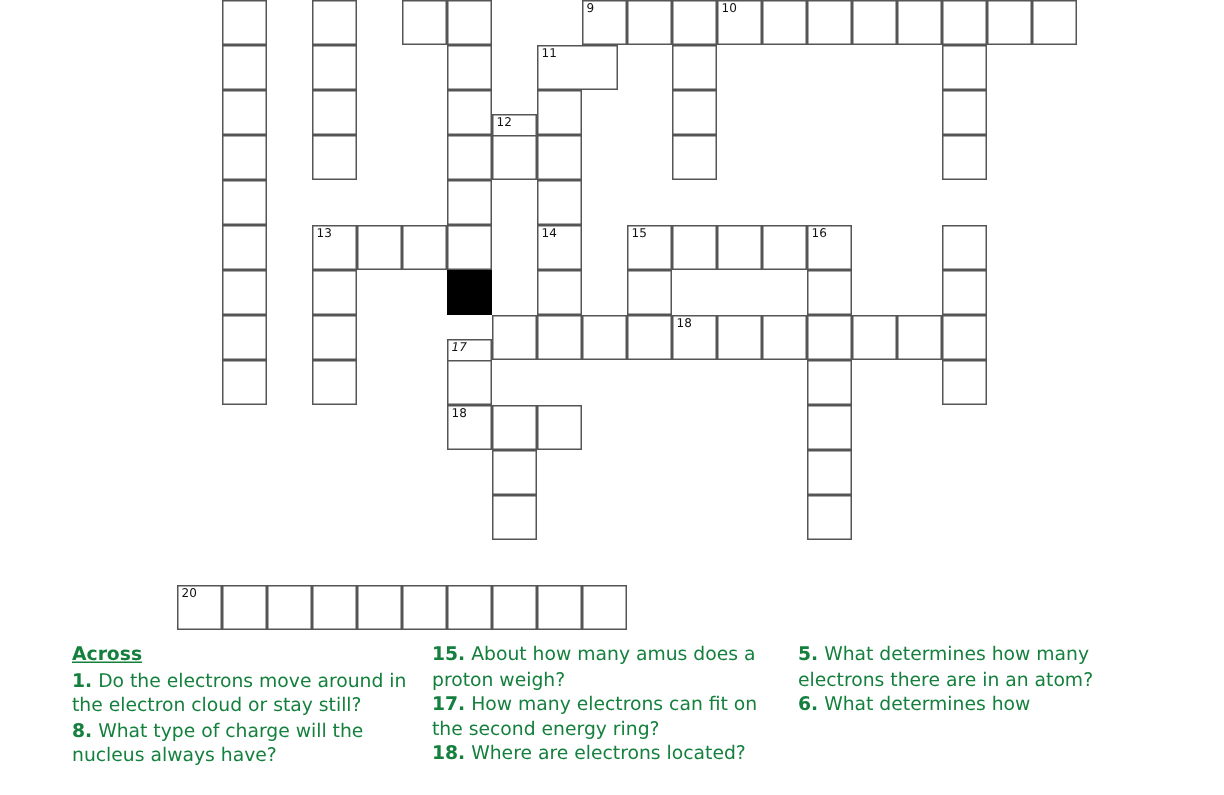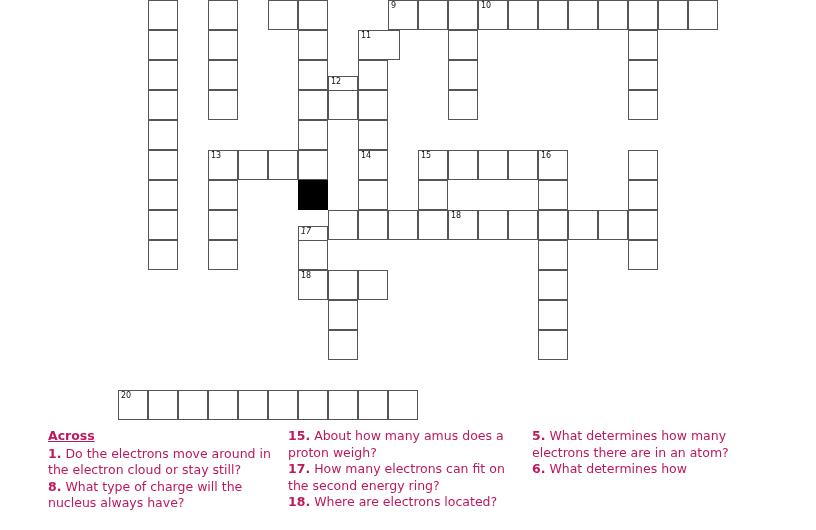--- a/index.html
+++ b/index.html
@@ -47,21 +47,21 @@
     top: 428px;
     width: 816px;
     height: 102px;
     overflow: hidden;
   }
   .col {
     position: absolute;
     top: 0;
     font-size: 12.5px;
     line-height: 16.5px;
-    color: #be185d;
+    color: #15803d;
   }
   .col-1 { left: 48px; width: 225px; }
   .col-2 { left: 288px; width: 230px; }
   .col-3 { left: 532px; width: 235px; }
   .heading {
     font-weight: bold;
     text-decoration: underline;
     margin-bottom: 1px;
     display: block;
   }
@@ -114,21 +114,21 @@
       <span class="num">18</span>
     </div>
     <div class="cell" style="left: 328px; top: 60px; width: 30px; height: 30px; margin-top: 16px;">
       <span class="num">12</span>
     </div>
     <div class="cell" style="left: 328px; top: 90px; width: 30px; height: 30px;"></div>
     <div class="cell" style="left: 328px; top: 210px; width: 30px; height: 30px;"></div>
     <div class="cell" style="left: 328px; top: 270px; width: 30px; height: 30px;"></div>
     <div class="cell" style="left: 328px; top: 300px; width: 30px; height: 30px;"></div>
     <div class="cell" style="left: 328px; top: 330px; width: 30px; height: 30px;"></div>
-    <div class="cell" style="left: 358px; top: 30px; width: 42px; height: 30px;">
+    <div class="cell" style="left: 358px; top: 30px; width: 54px; height: 30px;">
       <span class="num">11</span>
     </div>
     <div class="cell" style="left: 358px; top: 60px; width: 30px; height: 30px;"></div>
     <div class="cell" style="left: 358px; top: 90px; width: 30px; height: 30px;"></div>
     <div class="cell" style="left: 358px; top: 120px; width: 30px; height: 30px;"></div>
     <div class="cell" style="left: 358px; top: 150px; width: 30px; height: 30px;">
       <span class="num">14</span>
     </div>
     <div class="cell" style="left: 358px; top: 180px; width: 30px; height: 30px;"></div>
     <div class="cell" style="left: 358px; top: 210px; width: 30px; height: 30px;"></div>

